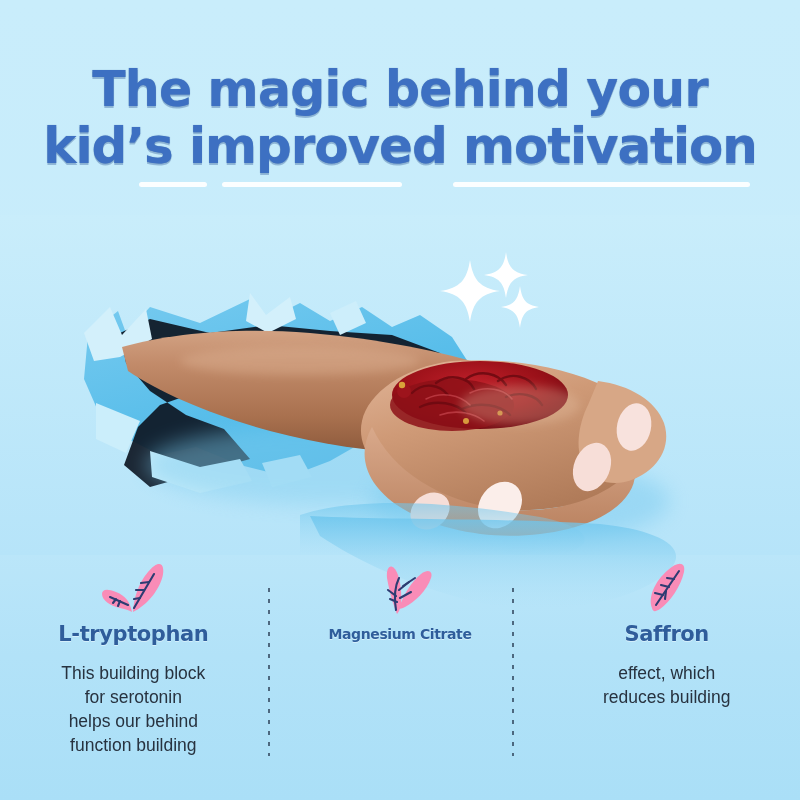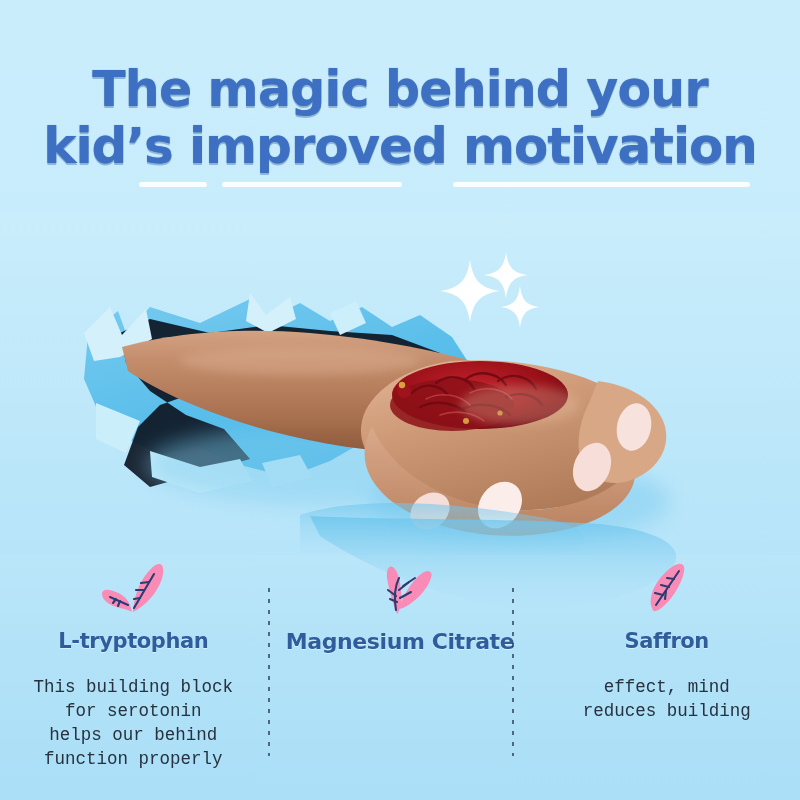--- a/index.html
+++ b/index.html
@@ -97,21 +97,20 @@
     z-index: 35;
     display: flex;
   }
   .card {
     position: relative;
     flex: 1 1 0;
     display: flex;
     flex-direction: column;
     align-items: center;
     padding-top: 8px;
-    gap: 7px;
   }
   .card-icon {
     width: 78px;
     height: 60px;
     display: flex;
     align-items: flex-end;
     justify-content: center;
   }
   .card-icon svg { display: block; }
 
@@ -119,25 +118,25 @@
     margin-top: 6px;
     font-family: "DejaVu Sans", sans-serif;
     font-weight: bold;
     font-size: 21px;
     line-height: 25px;
     letter-spacing: -0.4px;
     color: #2f5d9b;
     text-align: center;
     text-shadow: 0 1px 0 rgba(255,255,255,0.45);
   }
-  .card-title.two-line { font-size: 22px; }
+  .card-title.two-line { font-size: 14px; }
 
   .card-desc {
     margin-top: 14px;
-    font-family: Liberation Mono, monospace;
+    font-family: Liberation Sans, sans-serif;
     font-weight: normal;
     font-size: 17.5px;
     line-height: 24px;
     color: #27323f;
     text-align: center;
     max-width: 215px;
   }
   .card-desc .dl { display: block; white-space: nowrap; }
 
   
@@ -325,21 +324,21 @@
             <path d="M 53,22 L 45,23"></path>
             <path d="M 44,38 L 38,39"></path>
           </g>
         </svg>
       </div>
       <div class="card-title">L-tryptophan</div>
       <div class="card-desc">
         <span class="dl">This building block</span>
         <span class="dl">for serotonin</span>
         <span class="dl">helps our behind</span>
-        <span class="dl">function properly</span>
+        <span class="dl">function building</span>
       </div>
     </div>
 
     <div class="card">
       <div class="card-icon">
         <svg width="74" height="56" viewBox="0 0 74 56" xmlns="http://www.w3.org/2000/svg">
           <path d="M 34,54 C 30,44 26,30 24,18 C 23,8 27,4 31,8 C 37,14 39,32 38,44 C 37,50 35,53 34,54 Z" fill="#f98cb7"></path>
           <path d="M 36,48 C 40,36 48,22 58,14 C 66,8 70,12 68,18 C 64,30 52,42 42,47 C 38,49 37,49 36,48 Z" fill="#f98cb7"></path>
           <g stroke="#2d3c72" stroke-width="2.1" fill="none" stroke-linecap="round">
             <path d="M 33,50 C 31,38 32,26 36,18"></path>
@@ -365,20 +364,20 @@
             <path d="M 26,45 L 49,11"></path>
             <path d="M 33,35 L 25,33"></path>
             <path d="M 39,27 L 31,25"></path>
             <path d="M 44,19 L 37,18"></path>
             <path d="M 36,31 L 35,39"></path>
           </g>
         </svg>
       </div>
       <div class="card-title">Saffron</div>
       <div class="card-desc">
-        <span class="dl">effect, mind</span>
+        <span class="dl">effect, which</span>
         <span class="dl">reduces building</span>
       </div>
     </div>
 
   </div>
 
 </div>
 
 </body></html>

